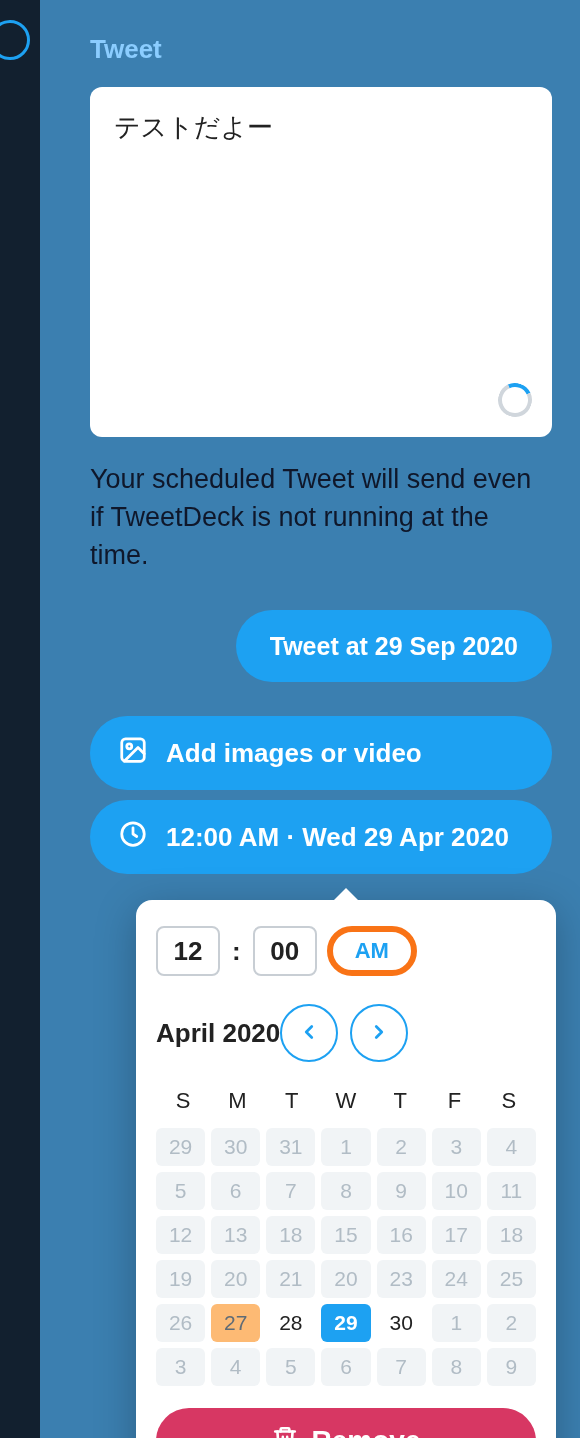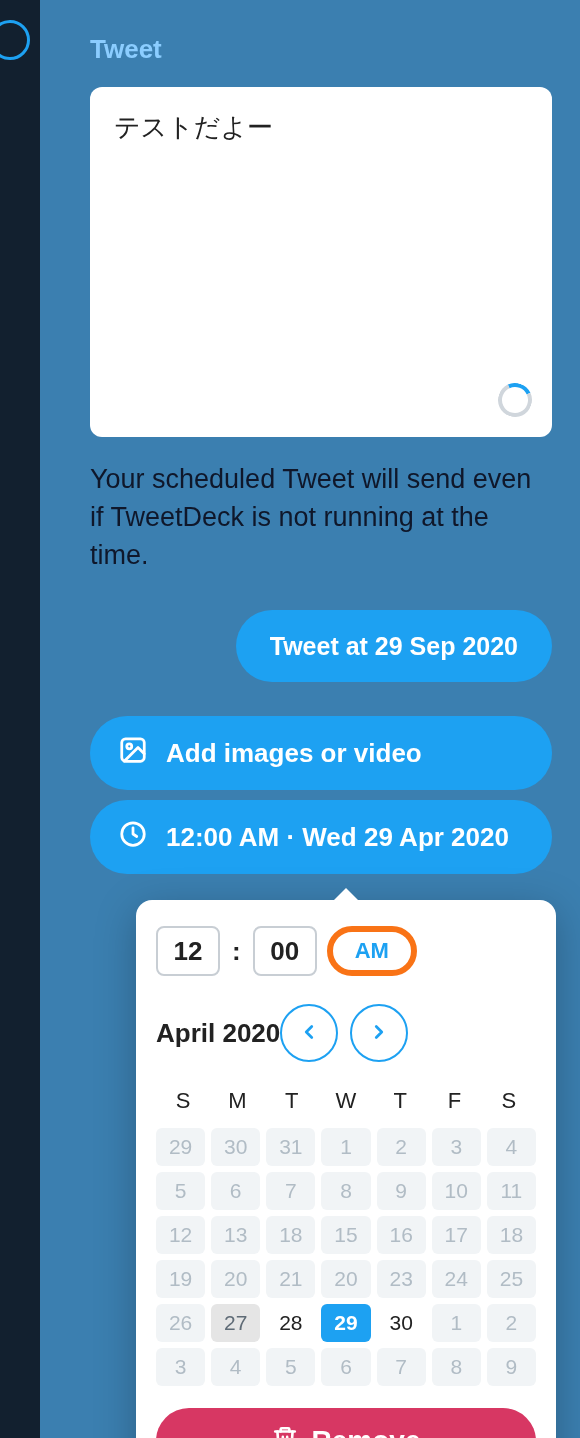--- a/index.html
+++ b/index.html
@@ -42,21 +42,21 @@
   .nav-btns { display: flex; gap: 12px; }
   .nav-circle { width: 58px; height: 58px; border-radius: 50%; border: 2px solid #1da1f2; background: #fff; display: flex; align-items: center; justify-content: center; }
   .nav-circle svg { stroke: #1da1f2; }
 
   .dow-row { display: grid; grid-template-columns: repeat(7, 1fr); margin-top: 26px; text-align: center; font-size: 22px; font-weight: 500; color: #222; }
 
   .cal-grid { display: grid; grid-template-columns: repeat(7, 1fr); gap: 6px; margin-top: 14px; }
   .day-cell { height: 38px; border-radius: 6px; display: flex; align-items: center; justify-content: center; font-size: 21px; font-weight: 500; }
   .day-out { background: #f1f4f6; color: #b1bcc5; }
   .day-in { color: #222; }
-  .day-today { background: #e5e5e5; color: #5f6b76; }
+  .day-today { background: #fdba74; color: #5f6b76; }
   .day-selected { background: #1da1f2; color: #fff; font-weight: 700; }
 
   .remove-btn { margin-top: 22px; width: 100%; height: 66px; border-radius: 40px; background: #d73763; color: #fff; border: none; display: flex; align-items: center; justify-content: center; gap: 14px; font-size: 28px; font-weight: 800; }
 </style>
 </head>
 <body>
 
 <div class="sidebar">
   <div class="avatar-edge"></div>
 </div>

